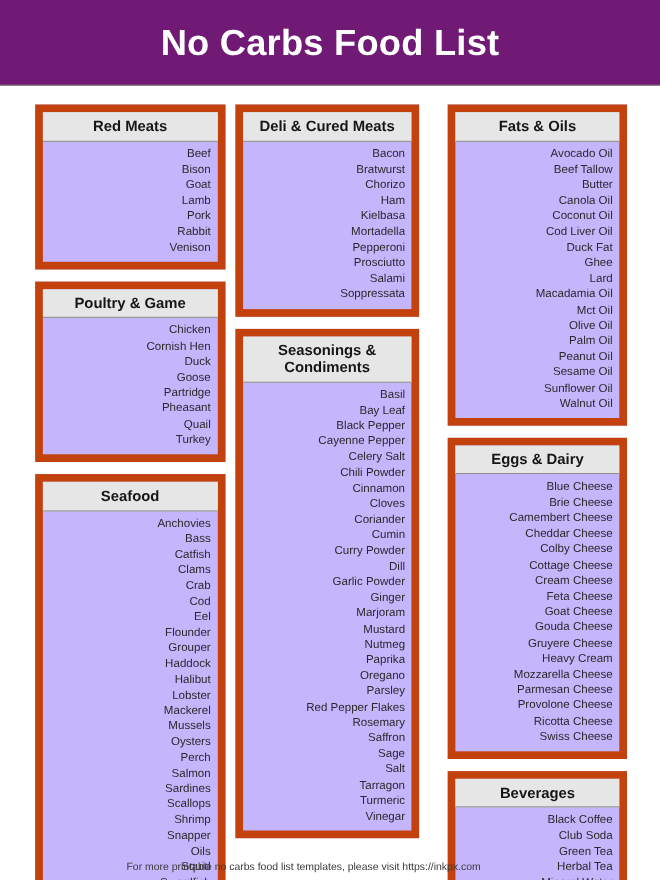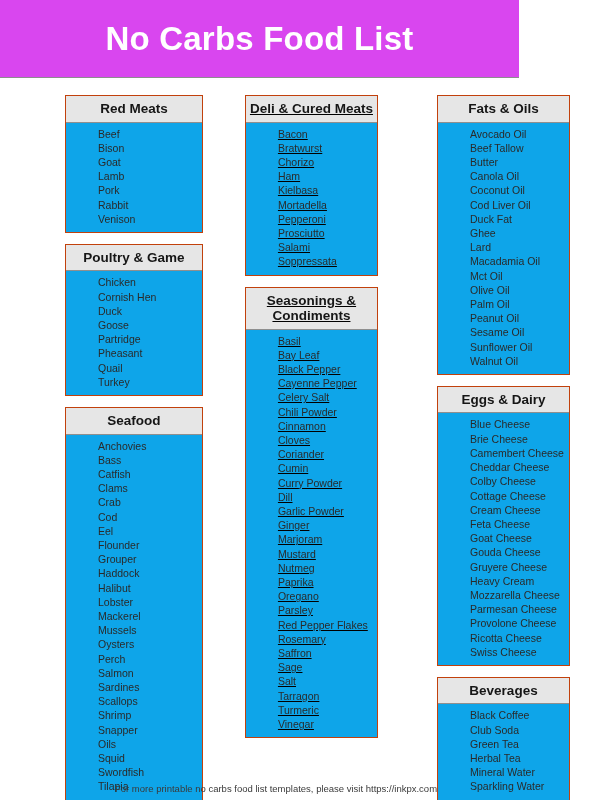--- a/index.html
+++ b/index.html
@@ -16,23 +16,23 @@
   .page {
     position: relative;
     width: 600px;
     height: 800px;
     background: #ffffff;
     box-sizing: border-box;
   }
 
   
   .header-band {
-    width: 519px;
+    width: 600px;
     height: 78px;
-    background: #d946ef;
+    background: #701a75;
     border-bottom: 1px solid #8d8d8d;
     display: flex;
     align-items: center;
     justify-content: center;
     box-sizing: border-box;
   }
   .header-title {
     color: #ffffff;
     font-size: 33px;
     font-weight: bold;
@@ -47,50 +47,50 @@
     padding: 17px 30px 0 32px;
     box-sizing: border-box;
     gap: 9px;
     align-items: flex-start;
   }
   .col {
     display: flex;
     flex-direction: column;
   }
   .col-1 { width: 176px; }
-  .col-2 { width: 171px; margin-left: 0px; text-decoration: underline; }
+  .col-2 { width: 171px; margin-left: 0px; }
   .col-3 { width: 166px; margin-left: 17px; }
 
   
   .card {
-    border: 1px solid #c2410c;
-    background: #0ea5e9;
+    border: 7px solid #c2410c;
+    background: #c4b5fd;
     box-sizing: border-box;
     margin-bottom: 11px;
-    margin-left: 33px;
   }
   .card-head {
     background: #e6e6e6;
     border-bottom: 1px solid #8f8f8f;
     text-align: center;
     font-size: 13.5px;
     font-weight: bold;
     color: #161616;
     padding: 5px 2px 5px 2px;
     line-height: 1.15;
     box-sizing: border-box;
   }
   .card-body {
     padding: 4px 6px 6px 6px;
     box-sizing: border-box;
   }
   .card-body ul {
     margin: 0;
     padding: 0;
     list-style: none;
+    text-align: right;
   }
   .card-body li {
     font-size: 10.5px;
     color: #2a2a2a;
     line-height: 14.2px;
     padding-left: 26px;
     white-space: nowrap;
   }
 
   

